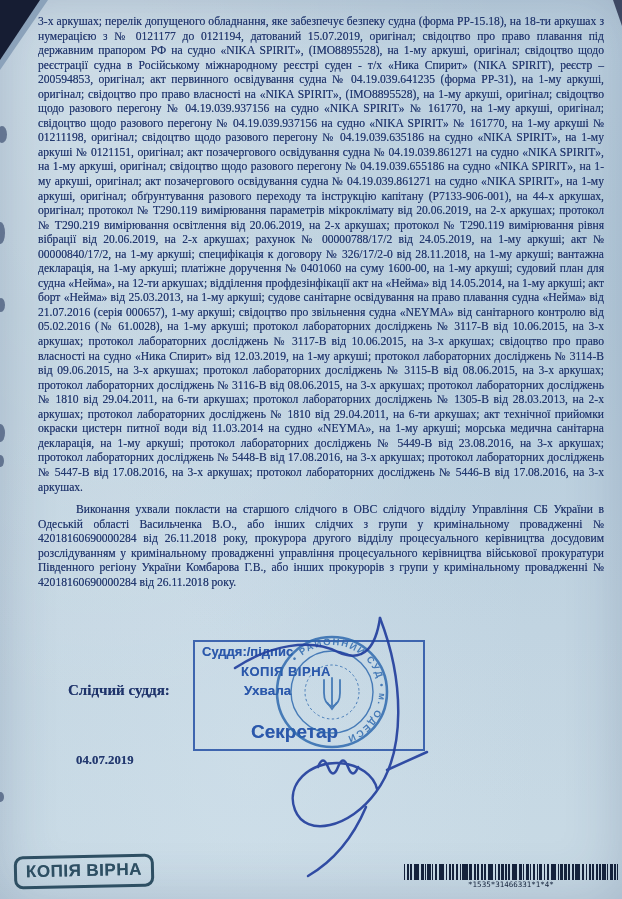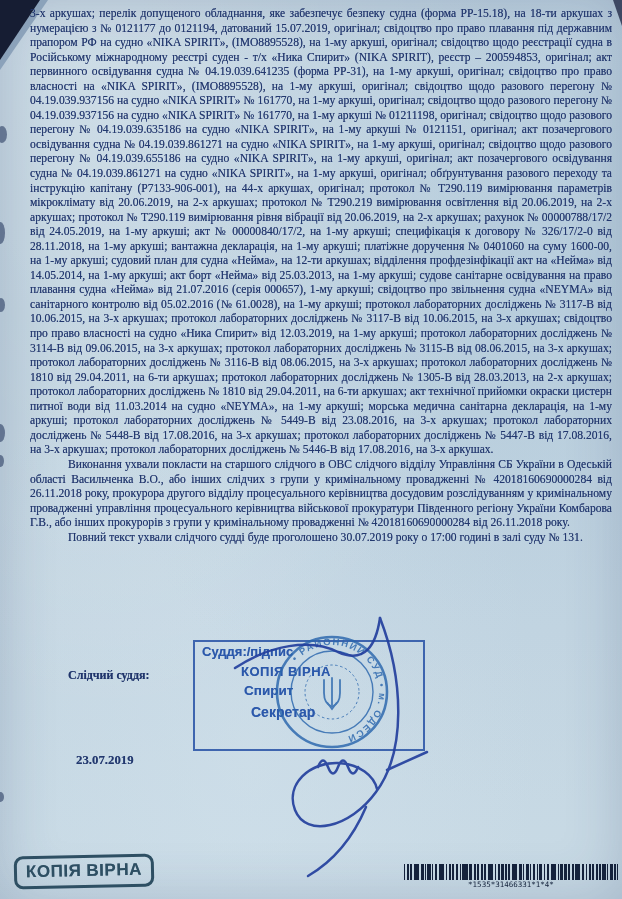--- a/index.html
+++ b/index.html
@@ -19,37 +19,37 @@
     border-left:40px solid #161d33;border-bottom:60px solid transparent;}
   .corner-tr{position:absolute;right:0;top:0;width:9px;height:26px;background:#2b3450;
     clip-path:polygon(0 0,100% 0,100% 100%);opacity:.85;}
   .smudge{position:absolute;background:#36486b;border-radius:50%;opacity:.65;}
 
   .text-block{
     position:absolute; left:30px; top:7px; width:582px;
     font-size:11.6px; line-height:14.55px; color:#22386f;
     text-align:justify; text-shadow:0 0 0.55px rgba(32,48,105,0.65);
   }
-  .para{margin:0; text-indent:38px;}
+  .para{margin:8px; text-indent:38px;}
   .para.first{text-indent:0;}
 
-  .sig-label{position:absolute; left:68px; top:668px; font-size:12px; font-weight:bold;
+  .sig-label{position:absolute; left:68px; top:682px; font-size:15px; font-weight:bold;
     color:#1f346b; text-shadow:0 0 .5px rgba(31,52,107,.6);text-align:center;}
   .sig-date{position:absolute; left:76px; top:753px; font-size:12.8px; font-weight:bold;
     color:#22386f; text-shadow:0 0 .5px rgba(31,52,107,.5);}
 
   .stamp-box{position:absolute; left:193px; top:640px; width:228px; height:107px;
     border:2.5px solid rgba(38,80,165,0.85);
     font-family:"Liberation Sans", sans-serif; color:#2b58ab;}
   .stamp-box div{position:absolute; font-weight:bold; white-space:nowrap;
     text-shadow:0 0 .6px rgba(43,88,171,.55);}
   .stamp-l1{left:7px; top:2px; font-size:13px;}
   .stamp-l2{left:46px; top:22px; font-size:13px; letter-spacing:.5px;}
   .stamp-l3{left:49px; top:41px; font-size:13.5px;}
-  .stamp-l4{left:56px; top:62px; font-size:14px;}
+  .stamp-l4{left:56px; top:79px; font-size:19px;}
 
   .overlay-svg{position:absolute; left:180px; top:600px; width:300px; height:280px;}
 
   .copy-stamp{position:absolute; left:14px; top:855px;
     font-family:"Liberation Sans", sans-serif; font-weight:bold; font-size:17px;
     color:#2e4f63; border:3px solid #2e4f63; border-radius:9px; padding:3px 9px 4px;
     letter-spacing:.5px; transform:rotate(-1.2deg);
     text-shadow:0 0 .6px rgba(46,79,99,.6);}
 
   .barcode-wrap{position:absolute; left:404px; top:864px; width:214px;}
@@ -73,30 +73,29 @@
   <div class="smudge" style="left:-3px;top:126px;width:10px;height:17px;"></div>
   <div class="smudge" style="left:-4px;top:222px;width:9px;height:22px;"></div>
   <div class="smudge" style="left:-3px;top:298px;width:8px;height:14px;"></div>
   <div class="smudge" style="left:-4px;top:424px;width:9px;height:18px;"></div>
   <div class="smudge" style="left:-3px;top:455px;width:7px;height:12px;"></div>
   <div class="smudge" style="left:-3px;top:792px;width:7px;height:10px;"></div>
 
   <div class="text-block">
     <p class="para first">3-х аркушах; перелік допущеного обладнання, яке забезпечує безпеку судна (форма РР-15.18), на 18-ти аркушах з нумерацією з № 0121177 до 0121194, датований 15.07.2019, оригінал; свідоцтво про право плавання під державним прапором РФ на судно «NIKA SPIRIT», (ІМО8895528), на 1-му аркуші, оригінал; свідоцтво щодо реєстрації судна в Російському міжнародному реєстрі суден - т/х «Ника Спирит» (NIKA SPIRIT), реєстр – 200594853, оригінал; акт первинного освідування судна № 04.19.039.641235 (форма РР-31), на 1-му аркуші, оригінал; свідоцтво про право власності на «NIKA SPIRIT», (ІМО8895528), на 1-му аркуші, оригінал; свідоцтво щодо разового перегону № 04.19.039.937156 на судно «NIKA SPIRIT» № 161770, на 1-му аркуші, оригінал; свідоцтво щодо разового перегону № 04.19.039.937156 на судно «NIKA SPIRIT» № 161770, на 1-му аркуші № 01211198, оригінал; свідоцтво щодо разового перегону № 04.19.039.635186 на судно «NIKA SPIRIT», на 1-му аркуші № 0121151, оригінал; акт позачергового освідування судна № 04.19.039.861271 на судно «NIKA SPIRIT», на 1-му аркуші, оригінал; свідоцтво щодо разового перегону № 04.19.039.655186 на судно «NIKA SPIRIT», на 1-му аркуші, оригінал; акт позачергового освідування судна № 04.19.039.861271 на судно «NIKA SPIRIT», на 1-му аркуші, оригінал; обґрунтування разового переходу та інструкцію капітану (Р7133-906-001), на 44-х аркушах, оригінал; протокол № Т290.119 вимірювання параметрів мікроклімату від 20.06.2019, на 2-х аркушах; протокол № Т290.219 вимірювання освітлення від 20.06.2019, на 2-х аркушах; протокол № Т290.119 вимірювання рівня вібрації від 20.06.2019, на 2-х аркушах; рахунок № 00000788/17/2 від 24.05.2019, на 1-му аркуші; акт № 00000840/17/2, на 1-му аркуші; специфікація к договору № 326/17/2-0 від 28.11.2018, на 1-му аркуші; вантажна декларація, на 1-му аркуші; платіжне доручення № 0401060 на суму 1600-00, на 1-му аркуші; судовий план для судна «Нейма», на 12-ти аркушах; відділення профдезінфікації акт на «Нейма» від 14.05.2014, на 1-му аркуші; акт борт «Нейма» від 25.03.2013, на 1-му аркуші; судове санітарне освідування на право плавання судна «Нейма» від 21.07.2016 (серія 000657), 1-му аркуші; свідоцтво про звільнення судна «NEYMA» від санітарного контролю від 05.02.2016 (№ 61.0028), на 1-му аркуші; протокол лабораторних досліджень № 3117-В від 10.06.2015, на 3-х аркушах; протокол лабораторних досліджень № 3117-В від 10.06.2015, на 3-х аркушах; свідоцтво про право власності на судно «Ника Спирит» від 12.03.2019, на 1-му аркуші; протокол лабораторних досліджень № 3114-В від 09.06.2015, на 3-х аркушах; протокол лабораторних досліджень № 3115-В від 08.06.2015, на 3-х аркушах; протокол лабораторних досліджень № 3116-В від 08.06.2015, на 3-х аркушах; протокол лабораторних досліджень № 1810 від 29.04.2011, на 6-ти аркушах; протокол лабораторних досліджень № 1305-В від 28.03.2013, на 2-х аркушах; протокол лабораторних досліджень № 1810 від 29.04.2011, на 6-ти аркушах; акт технічної прийомки окраски цистерн питної води від 11.03.2014 на судно «NEYMA», на 1-му аркуші; морська медична санітарна декларація, на 1-му аркуші; протокол лабораторних досліджень № 5449-В від 23.08.2016, на 3-х аркушах; протокол лабораторних досліджень № 5448-В від 17.08.2016, на 3-х аркушах; протокол лабораторних досліджень № 5447-В від 17.08.2016, на 3-х аркушах; протокол лабораторних досліджень № 5446-В від 17.08.2016, на 3-х аркушах.</p>
     <p class="para">Виконання ухвали покласти на старшого слідчого в ОВС слідчого відділу Управління СБ України в Одеській області Васильченка В.О., або інших слідчих з групи у кримінальному провадженні № 42018160690000284 від 26.11.2018 року, прокурора другого відділу процесуального керівництва досудовим розслідуванням у кримінальному провадженні управління процесуального керівництва військової прокуратури Південного регіону України Комбарова Г.В., або інших прокурорів з групи у кримінальному провадженні № 42018160690000284 від 26.11.2018 року.</p>
-    <p class="para">Повний текст ухвали слідчого судді буде проголошено 30.07.2019 року о 17:00 годині в залі суду № 131.</p>
   </div>
 
   <div class="sig-label">Слідчий суддя:</div>
-  <div class="sig-date">23.07.2019</div>
+  <div class="sig-date">04.07.2019</div>
 
   <div class="stamp-box">
     <div class="stamp-l1">Суддя:/підпис</div>
     <div class="stamp-l2">КОПІЯ ВІРНА</div>
-    <div class="stamp-l3">Спирит</div>
+    <div class="stamp-l3">Ухвала</div>
     <div class="stamp-l4">Секретар</div>
   </div>
 
   <svg class="overlay-svg" viewBox="0 0 300 280">
     <defs>
       <path id="sealRing" d="M 105,92 A 47,47 0 1 1 199,92 A 47,47 0 1 1 105,92"></path>
     </defs>
     <g opacity="0.82">
       <circle cx="152" cy="92" r="55" fill="none" stroke="#2a66ad" stroke-width="2.6"></circle>
       <circle cx="152" cy="92" r="41" fill="none" stroke="#2a66ad" stroke-width="1.4"></circle>

